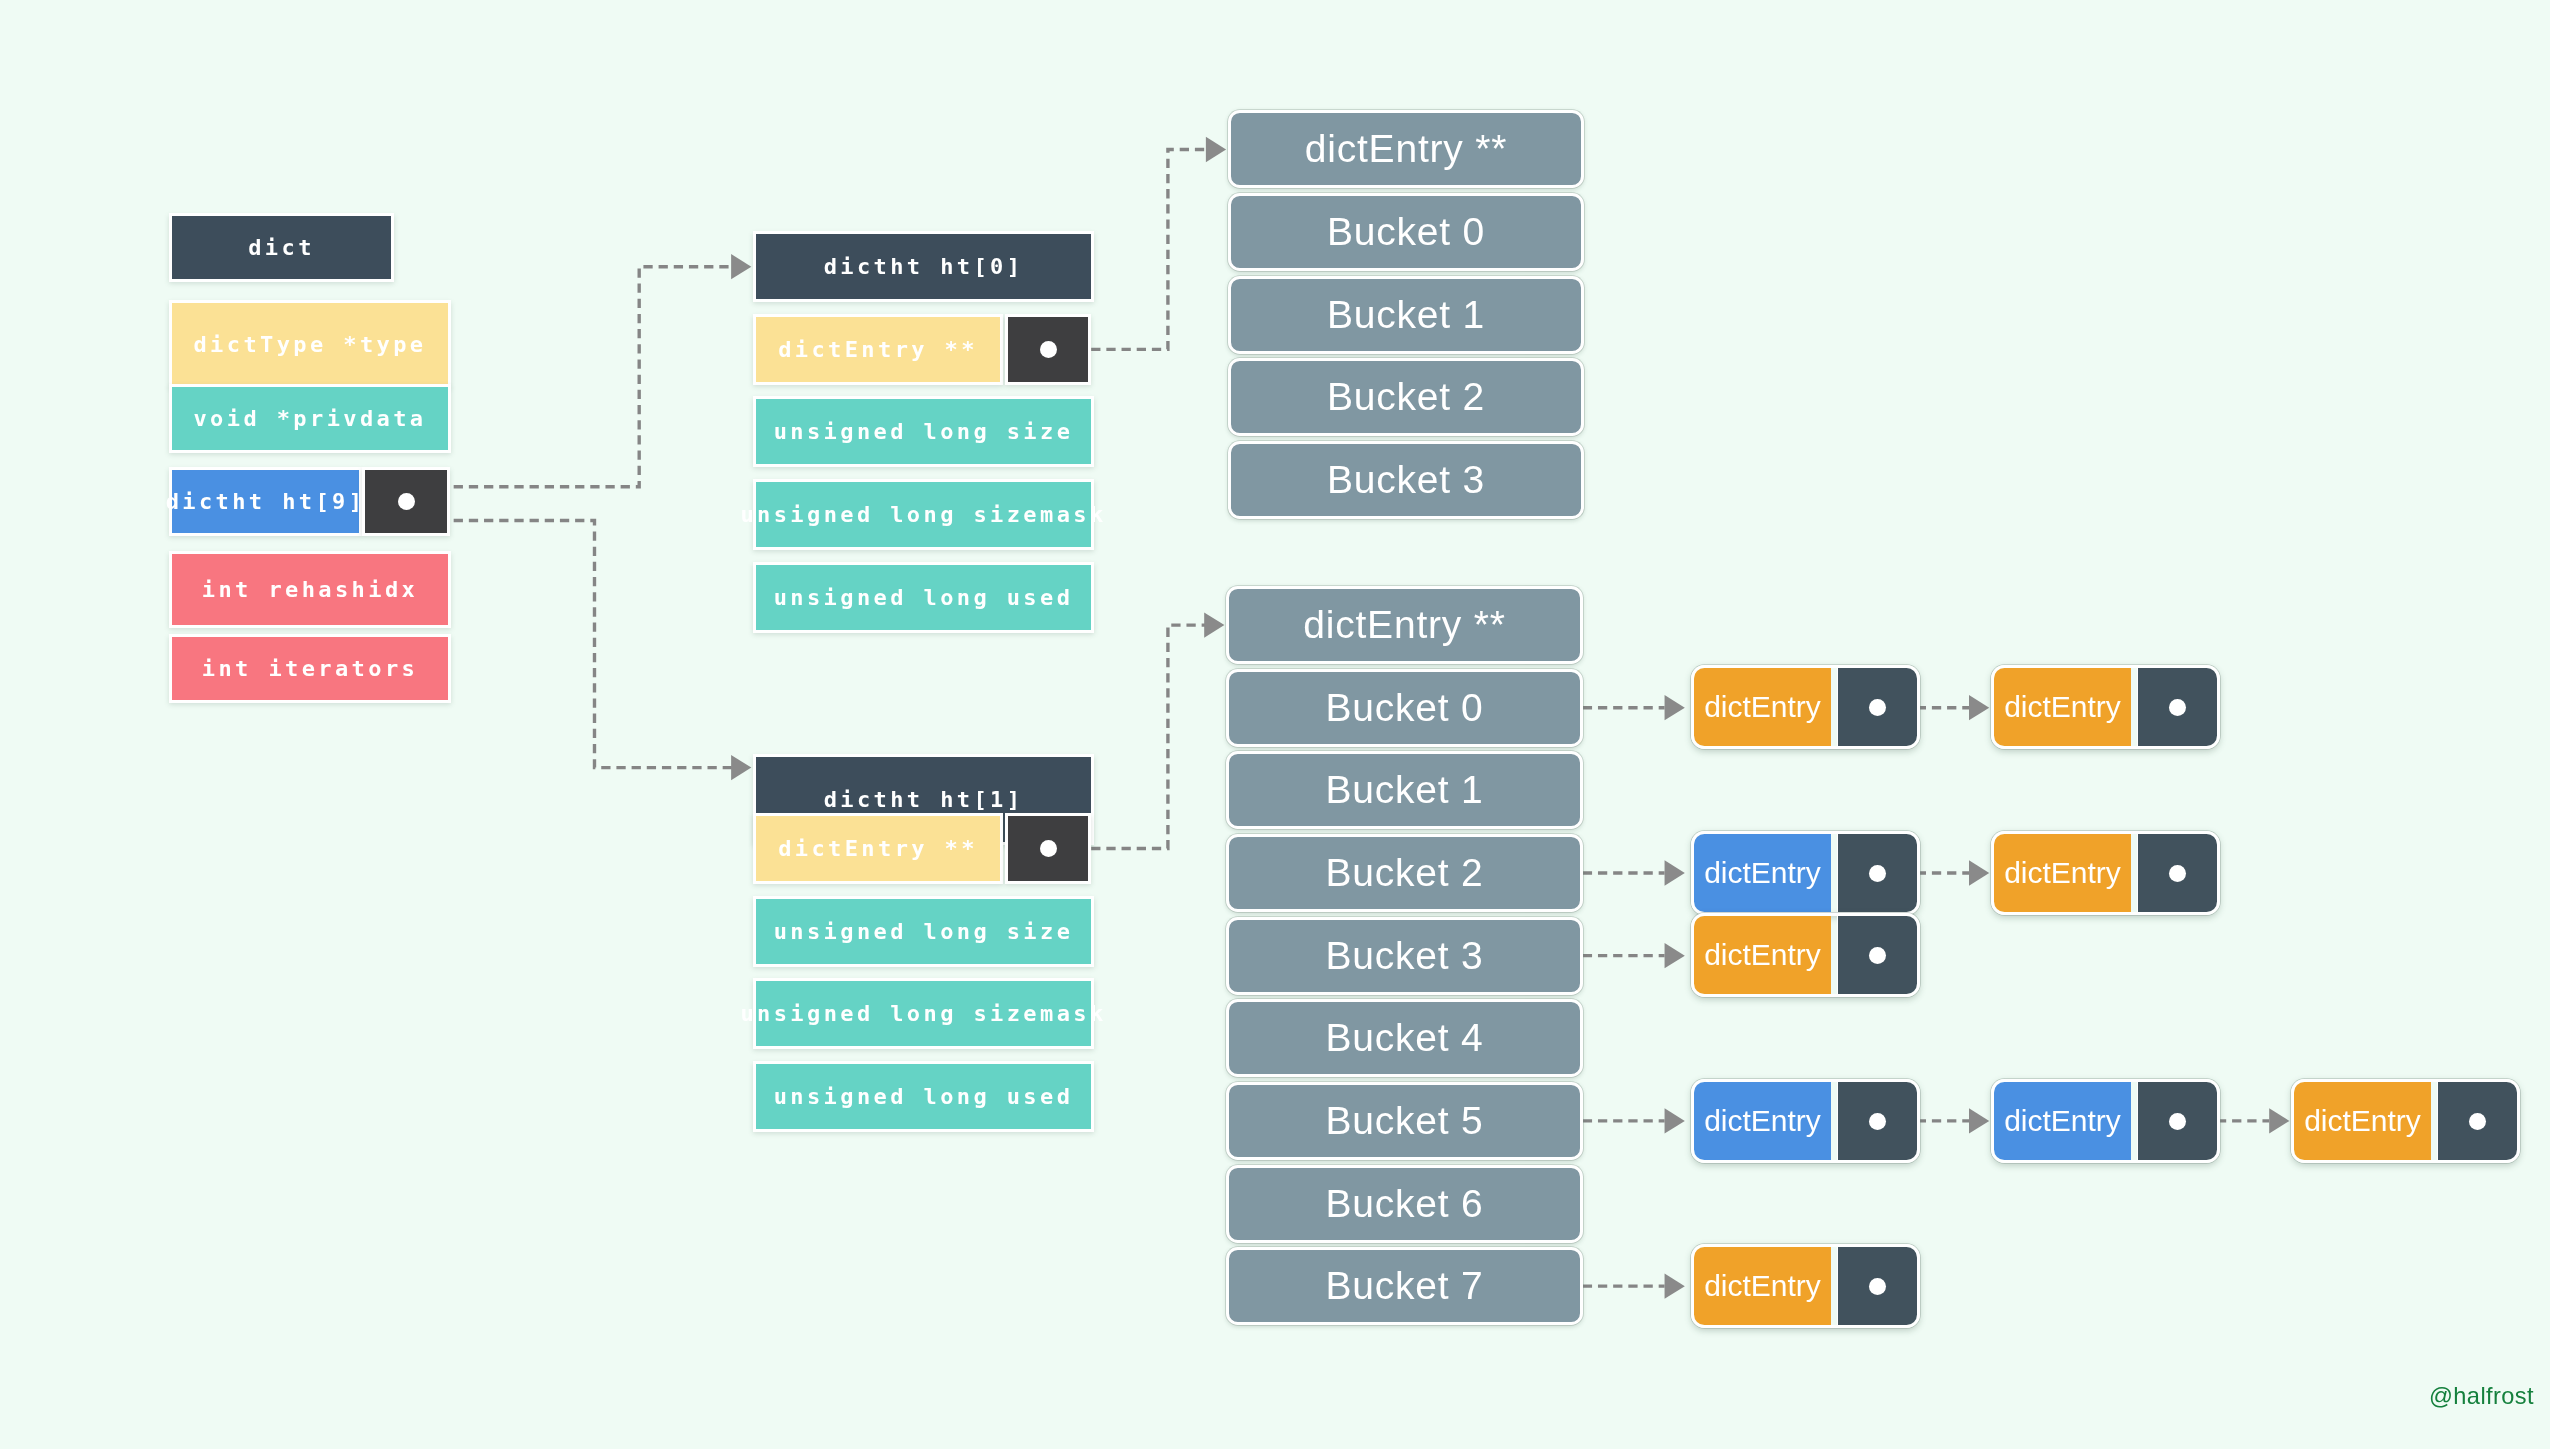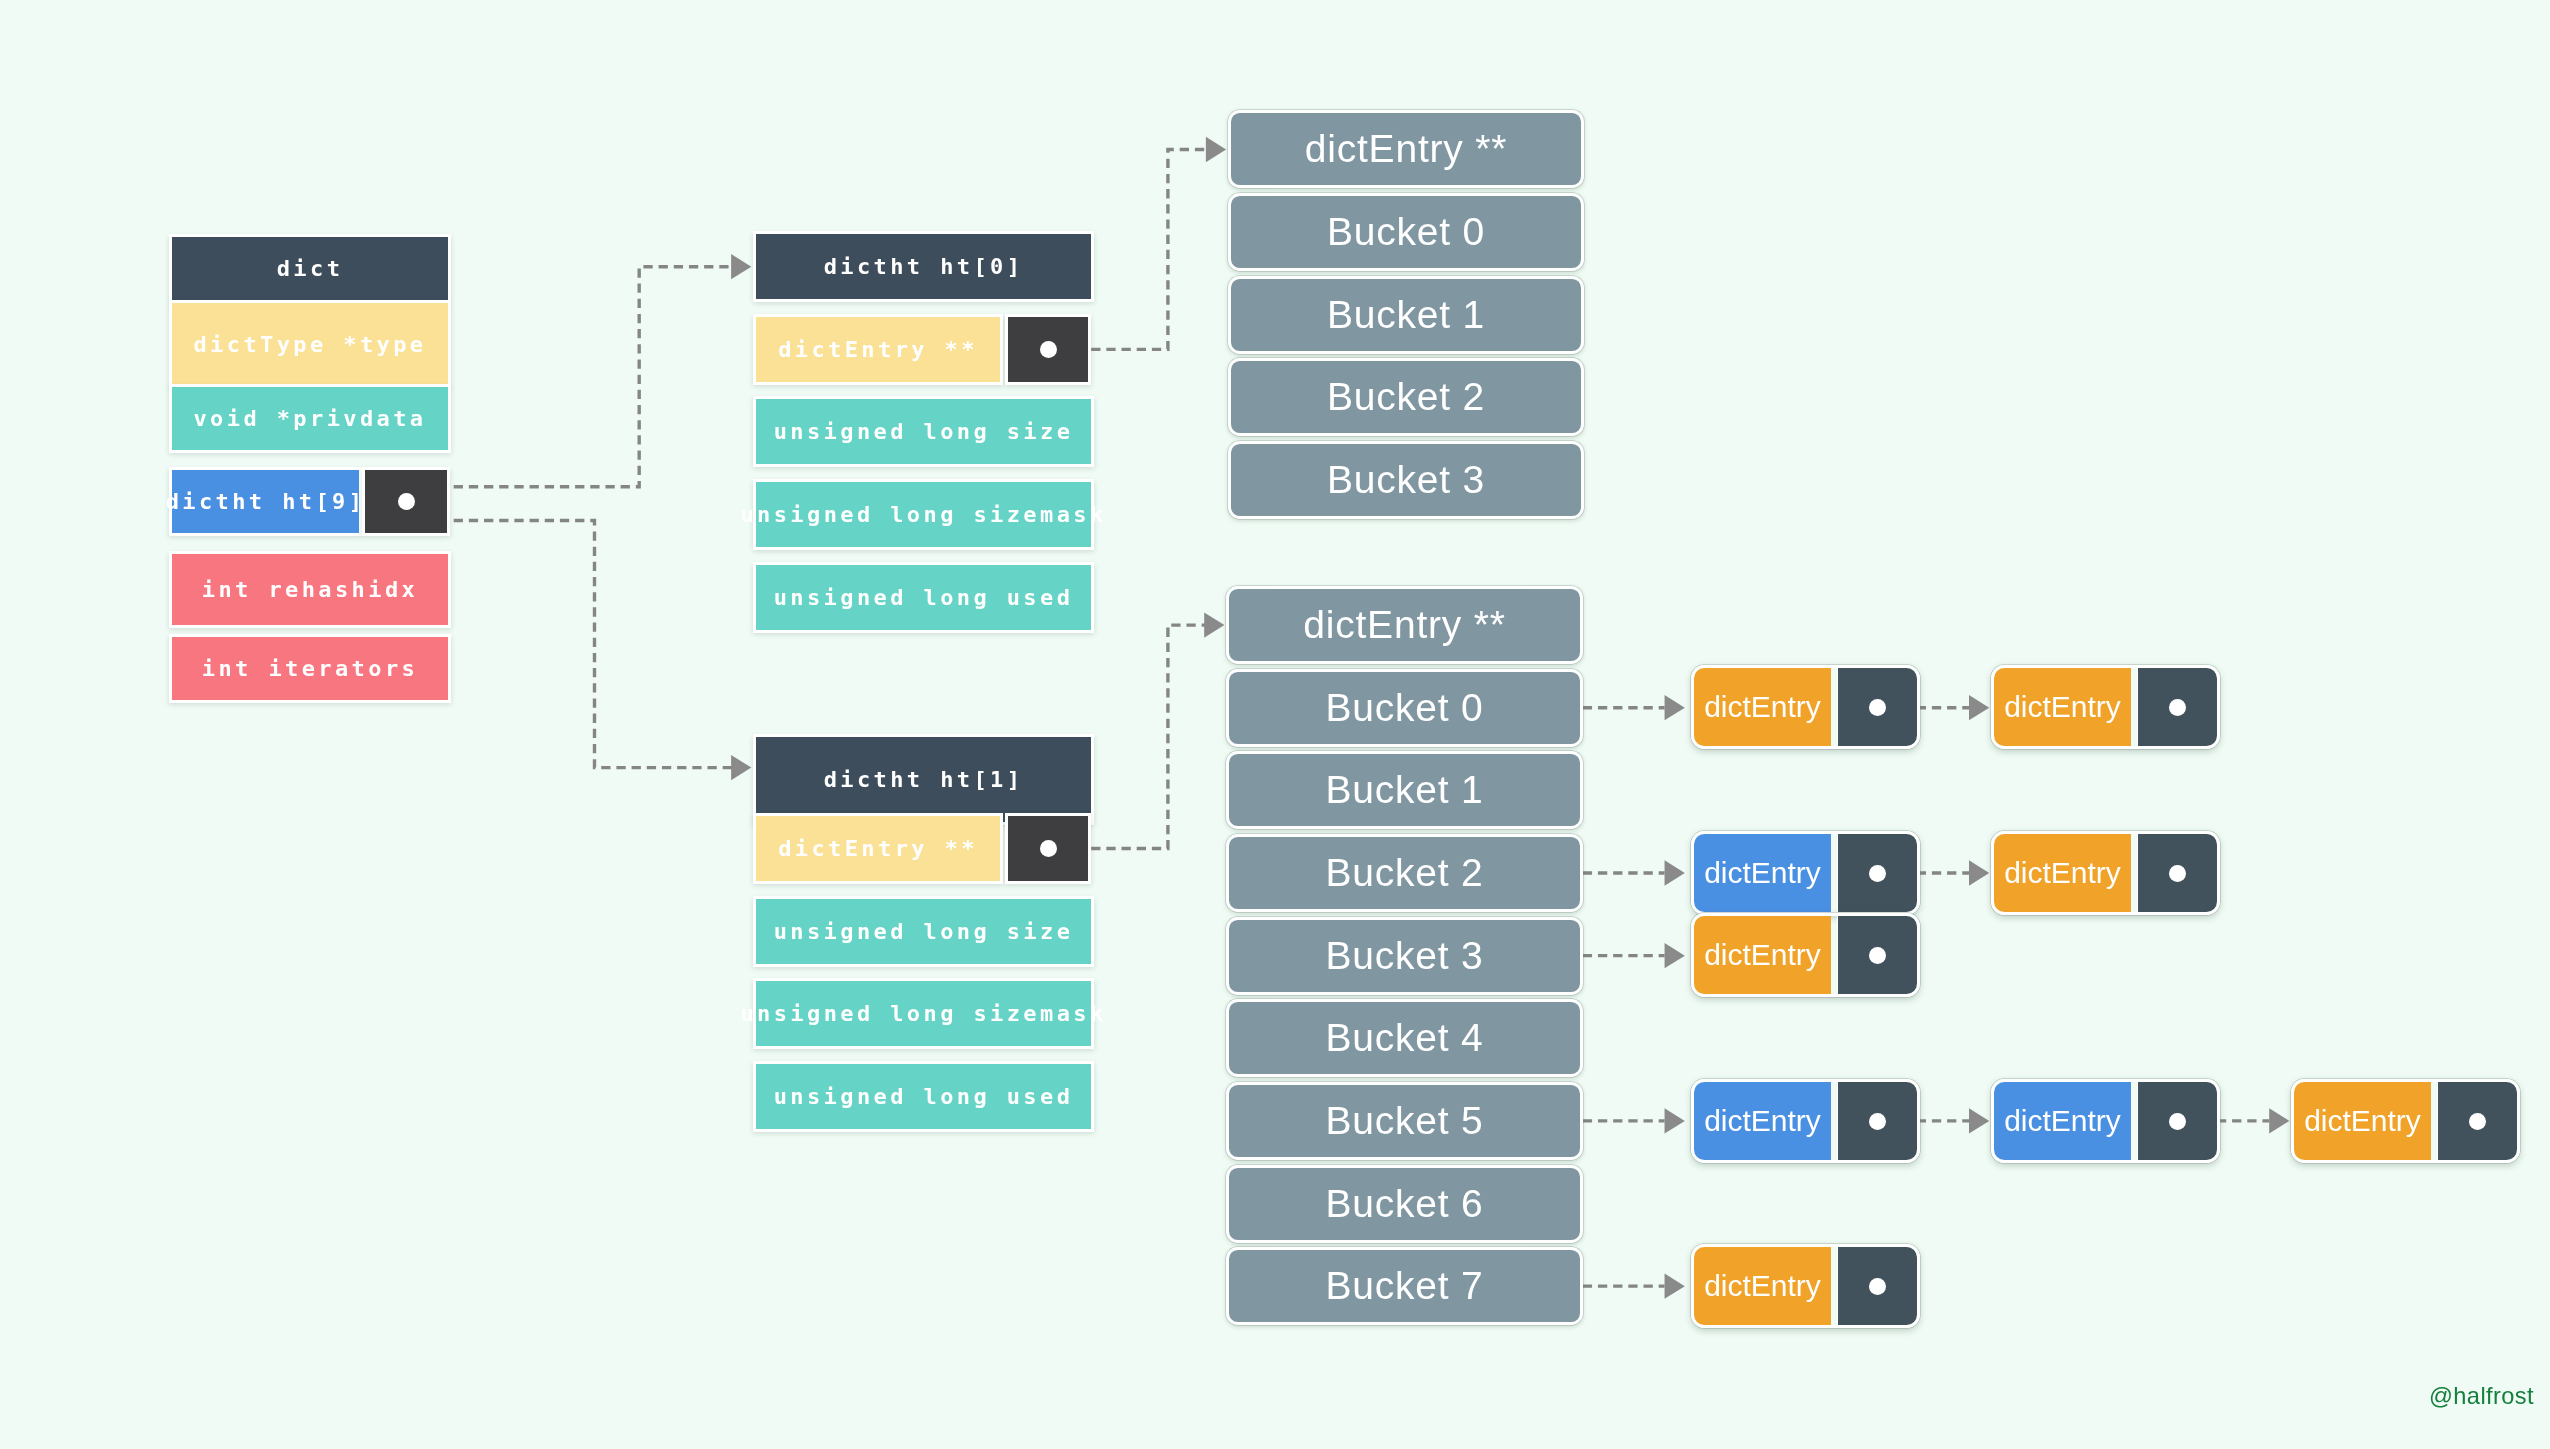--- a/index.html
+++ b/index.html
@@ -87,21 +87,21 @@
   <path d="M2237 839 H2335"></path>
   <polygon points="2359,839 2335,824 2335,854"></polygon>
   <path d="M2237 1035 H2335"></path>
   <polygon points="2359,1035 2335,1020 2335,1050"></polygon>
   <path d="M2237 1329 H2335"></path>
   <polygon points="2359,1329 2335,1314 2335,1344"></polygon>
   <path d="M2593 1329 H2691"></path>
   <polygon points="2715,1329 2691,1314 2691,1344"></polygon>
 </svg>
 
-<div class="cell c-slate" style="left:169px;top:234px;width:282px;height:69px">
+<div class="cell c-slate" style="left:169px;top:213px;width:225px;height:69px">
     <span>dict</span>
   </div>
 <div class="cell c-yellow" style="left:169px;top:300px;width:282px;height:88px">
     <span>dictType *type</span>
   </div>
 <div class="cell c-teal" style="left:169px;top:384px;width:282px;height:69px">
     <span>void *privdata</span>
   </div>
 <div class="cell c-blue" style="left:169px;top:467px;width:193px;height:69px">
     <span>dictht ht[9]</span>
@@ -128,21 +128,21 @@
 <div class="cell c-teal" style="left:753px;top:396px;width:341px;height:71px">
     <span>unsigned long size</span>
   </div>
 <div class="cell c-teal" style="left:753px;top:479px;width:341px;height:71px">
     <span>unsigned long sizemask</span>
   </div>
 <div class="cell c-teal" style="left:753px;top:562px;width:341px;height:71px">
     <span>unsigned long used</span>
   </div>
 
-<div class="cell c-slate" style="left:753px;top:734px;width:341px;height:91px">
+<div class="cell c-slate" style="left:753px;top:754px;width:341px;height:91px">
     <span>dictht ht[1]</span>
   </div>
 <div class="cell c-yellow" style="left:753px;top:813px;width:250px;height:71px">
     <span>dictEntry **</span>
   </div>
 <div class="cell c-ptr" style="left:1005px;top:813px;width:86px;height:71px">
     <span class="dot"></span>
   </div>
 <div class="cell c-teal" style="left:753px;top:896px;width:341px;height:71px">
     <span>unsigned long size</span>

